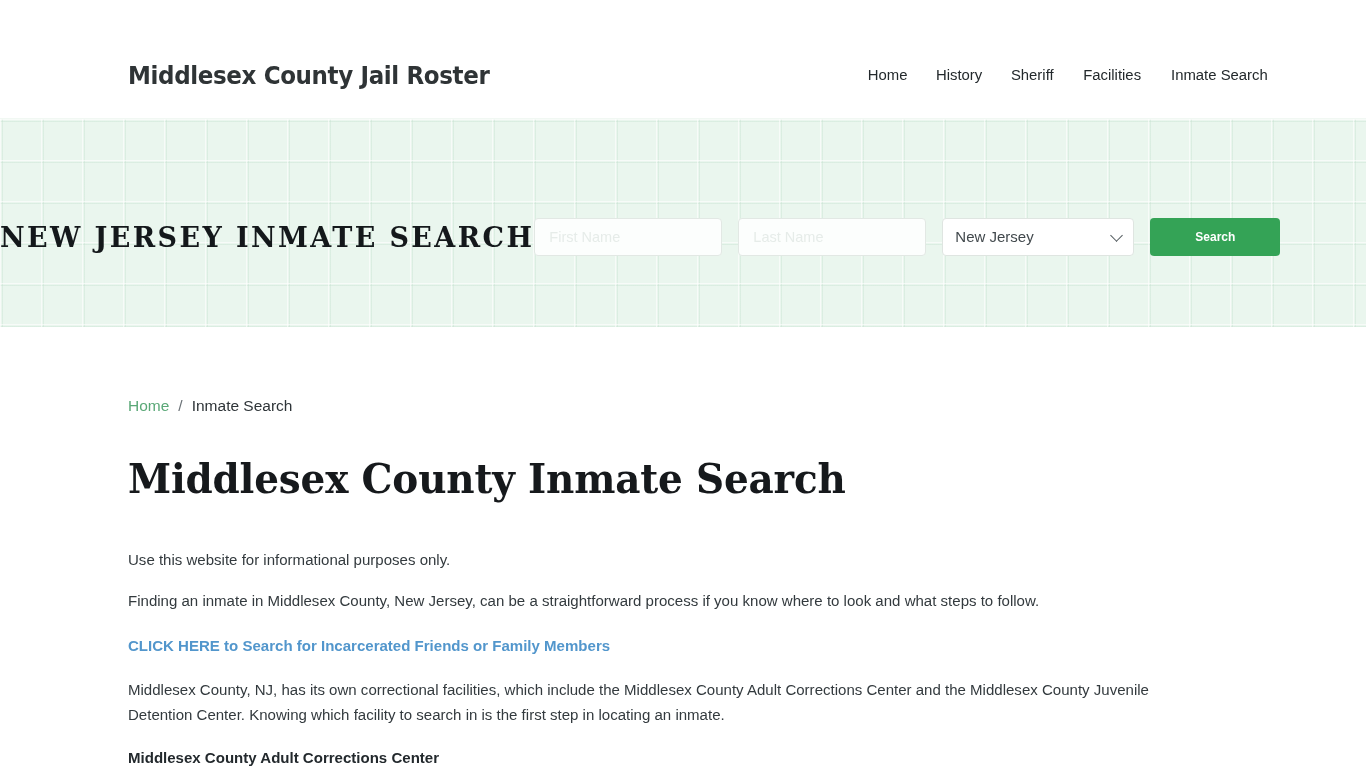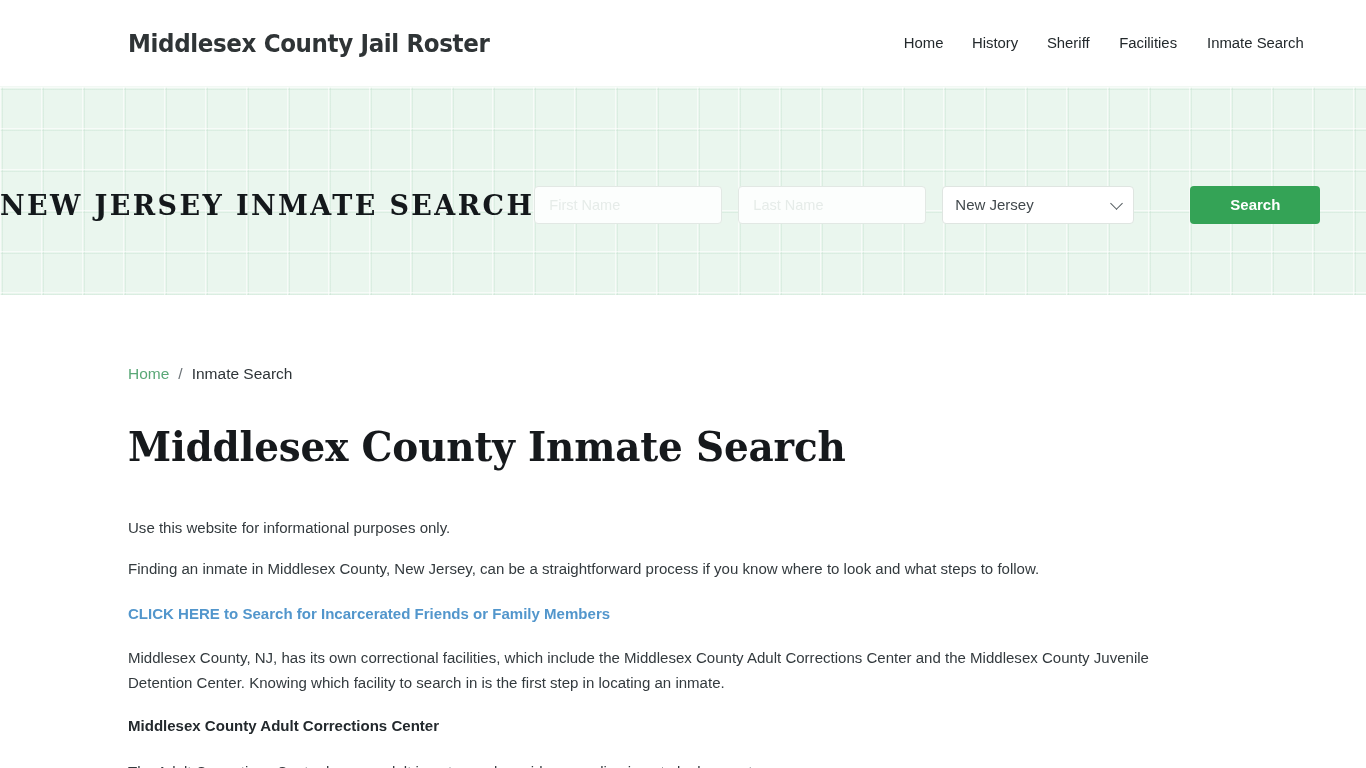--- a/index.html
+++ b/index.html
@@ -12,21 +12,22 @@
   }
 
   
   .site-header {
     width: 100%;
     height: 86px;
     background: #ffffff;
     display: flex;
     align-items: center;
     justify-content: space-between;
-    padding: 0 60px 0 128px;
+    padding: 0 96px 0 128px;
+    margin-top: 32px;
   }
   .site-title {
     font-family: "DejaVu Sans", sans-serif;
     font-size: 25px;
     font-weight: 700;
     color: #2f3436;
     letter-spacing: -0.4px;
     transform: scaleX(0.92);
     transform-origin: left center;
     white-space: nowrap;
@@ -119,24 +120,23 @@
     pointer-events: none;
   }
   .search-button {
     width: 130px;
     height: 38px;
     background: #34a356;
     border: none;
     border-radius: 4px;
     color: #ffffff;
     font-family: "Liberation Sans", sans-serif;
-    font-size: 15px;
+    font-size: 12px;
     font-weight: 700;
     cursor: pointer;
-    margin-left: 40px;
   }
 
   
   .content {
     padding: 0 128px;
     padding-top: 70px;
   }
   .breadcrumb {
     font-family: "Liberation Sans", sans-serif;
     font-size: 15.5px;

